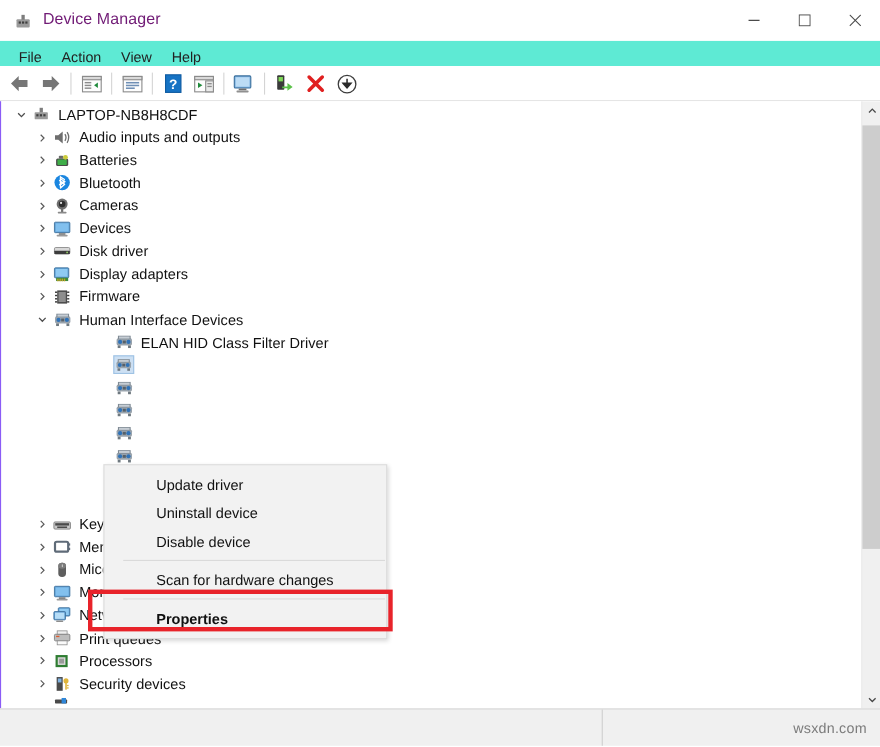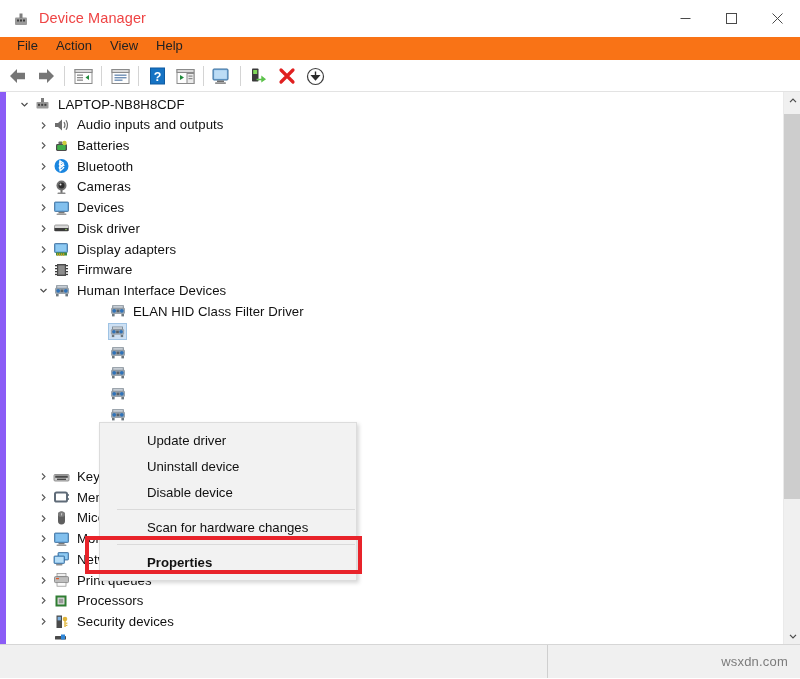--- a/index.html
+++ b/index.html
@@ -36,21 +36,21 @@
     width: 18px;
     height: 18px;
     margin-left: 12px;
     margin-right: 9px;
     flex: none;
     position: relative;
     top: 1px;
   }
   .title-text {
     font-size: 14.5px;
-    color: #ef4444;
+    color: #701a75;
     letter-spacing: 0.1px;
     line-height: 1;
   }
   .winbuttons {
     position: absolute;
     right: 0;
     top: 0;
     height: 37px;
     display: flex;
   }
@@ -59,23 +59,23 @@
     height: 37px;
     display: flex;
     align-items: center;
     justify-content: center;
   }
   .winbtn svg { display: block; }
 
   
   .menubar {
     height: 24px;
-    background: #f97316;
-    display: flex;
-    align-items: flex-start;
+    background: #5eead4;
+    display: flex;
+    align-items: flex-end;
     padding-left: 8px;
     box-sizing: border-box;
     border-bottom: 1px solid #ffffff;
   }
   .menubar-item {
     font-size: 13px;
     color: #222222;
     padding: 2px 9px;
     line-height: 1;
     white-space: nowrap;
@@ -107,21 +107,21 @@
     flex: none;
   }
   .tb-btn svg { display: block; }
 
   
   .content {
     position: relative;
     height: 552px;
     background: #ffffff;
     box-sizing: border-box;
-    border-left: 6px solid #8b5cf6;
+    border-left: 1px solid #8b5cf6;
     overflow: hidden;
   }
   .tree {
     position: absolute;
     left: 0;
     top: 0;
     right: 17px;
     bottom: 0;
     padding-top: 2px;
     overflow: hidden;

